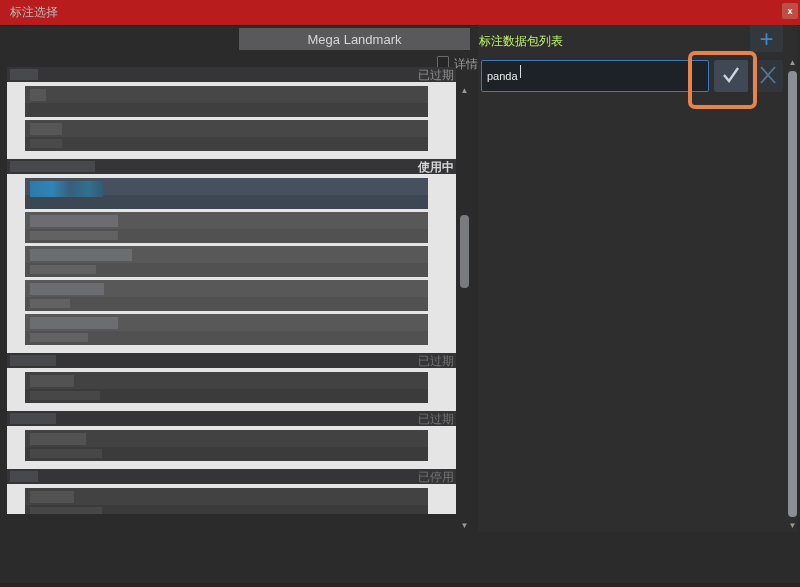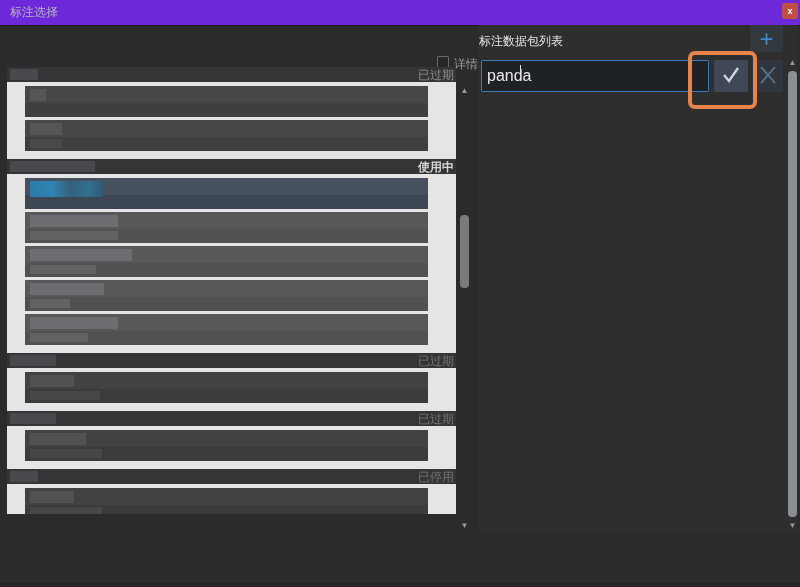--- a/index.html
+++ b/index.html
@@ -1,20 +1,20 @@
 <!DOCTYPE html>
 <html><head>
 <meta charset="utf-8">
 <style>
   html,body{margin:0;padding:0;background:#1a1a1a;}
   body{font-family:"Liberation Sans","DejaVu Sans",sans-serif;}
   .dialog{position:relative;width:800px;height:587px;background:#2b2b2b;overflow:hidden;}
 
   
-  .titlebar{position:absolute;left:0;top:0;width:800px;height:25px;background:#6d28d9;border-bottom:1px solid #1a1a1a;display:flex;align-items:center;}
+  .titlebar{position:absolute;left:0;top:0;width:800px;height:25px;background:#b91c1c;border-bottom:1px solid #1a1a1a;display:flex;align-items:center;}
   .titlebar .title{margin-left:10px;font-size:12px;color:#b8b8b8;}
   .close-btn{position:absolute;right:2px;top:3px;width:16px;height:16px;background:#bf4f45;border:none;border-radius:2px;color:#fff;font-size:9px;font-weight:bold;line-height:16px;text-align:center;padding:0;cursor:pointer;}
 
   
   .tab{position:absolute;top:28px;height:22px;border:none;font-size:13px;cursor:pointer;padding:0;}
   .tab.t0{left:7px;width:229px;background:#48688c;color:#ffffff;}
   .tab.t1{left:239px;width:231px;background:#59595b;color:#d4d4d4;}
 
   
   .service-badge{position:absolute;left:7px;top:55px;height:17px;line-height:17px;background:#3e6fa1;color:#fff;font-size:11px;padding:0 7px;border-radius:3px;}
@@ -49,23 +49,23 @@
   .sb-left{left:458px;top:85px;height:447px;}
   .sb-right{left:786px;top:57px;height:475px;}
   .sb .arrow{position:absolute;left:0;width:13px;font-size:8px;color:#9a9a9a;text-align:center;line-height:10px;cursor:pointer;}
   .sb .arrow.up{top:1px;} .sb .arrow.down{bottom:1px;}
   .sb .thumb{position:absolute;left:2px;width:9px;background:#797b7e;border-radius:4px;cursor:pointer;}
   .sb-left .thumb{top:130px;height:73px;}
   .sb-right .thumb{top:14px;height:446px;background:#8b8e93;}
 
   
   .right-panel{position:absolute;left:478px;top:25px;width:319px;height:507px;background:#2e2e2f;}
-  .rp-title{position:absolute;left:1px;top:8px;font-size:12px;color:#e5e5e5;}
+  .rp-title{position:absolute;left:1px;top:8px;font-size:12px;color:#bef264;}
   .plus-btn{position:absolute;left:272px;top:0px;width:33px;height:27px;background:#33383d;border:none;border-radius:2px;color:#3f87c7;font-size:24px;font-weight:300;line-height:24px;text-align:center;padding:0;cursor:pointer;}
-  .pkg-input{position:absolute;left:3px;top:35px;width:216px;height:24px;background:#1e2226;border:1px solid #3a7ab8;border-radius:2px;color:#eaeaea;font-size:16px;padding:3px 5px 3px 5px;vertical-align:top;}
+  .pkg-input{position:absolute;left:3px;top:35px;width:216px;height:24px;background:#1e2226;border:1px solid #3a7ab8;border-radius:2px;color:#eaeaea;font-size:11px;padding:3px 5px 3px 5px;vertical-align:top;}
   .caret{position:absolute;left:40px;top:40px;width:1px;height:13px;background:#dcdcdc;}
   .btn-sq{position:absolute;top:35px;height:32px;border:none;border-radius:2px;padding:0;cursor:pointer;}
   .btn-check{left:236px;width:34px;background:#3f4854;}
   .btn-x{left:274px;width:31px;background:#30363c;}
   .empty-text{position:absolute;left:0;top:79px;width:308px;text-align:center;font-size:12px;color:#67696d;}
 
   
   .footer{position:absolute;left:0;top:533px;width:800px;height:50px;background:#3a3a3b;}
   .bottom-strip{position:absolute;left:0;top:583px;width:800px;height:4px;background:#252525;}
   .confirm-btn{position:absolute;left:712px;top:10px;width:60px;height:30px;background:#424242;border:none;border-radius:2px;color:#808080;font-size:13px;cursor:pointer;}
@@ -76,20 +76,21 @@
 </head>
 <body>
 
 <div class="dialog">
 
   <div class="titlebar">
     <span class="title">标注选择</span>
     <button class="close-btn">x</button>
   </div>
 
+  <button class="tab t1">Mega Landmark</button>
 
   <button class="details-box"></button>
   <span class="details-label">详情</span>
 
   <div class="svc-list" id="svc-list">
       <div class="grp-header grp-normal">
         <span class="grp-blur" style="width: 28px;"></span>
         <span class="grp-label">已过期</span>
       </div>
       <div class="svc-item it-normal">

